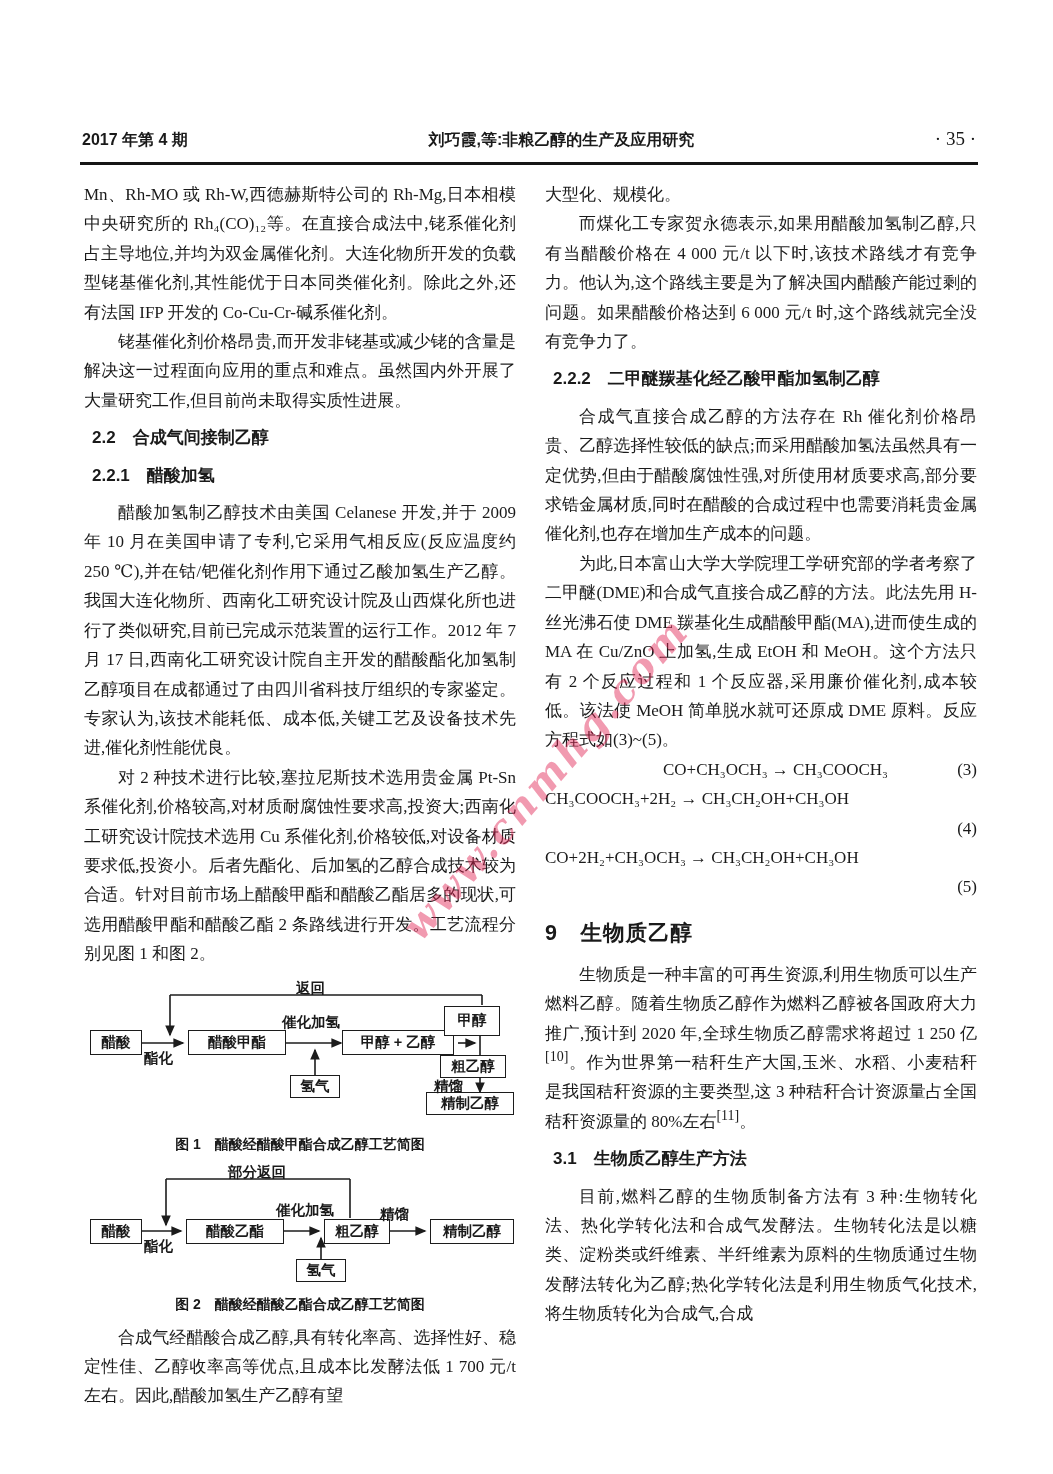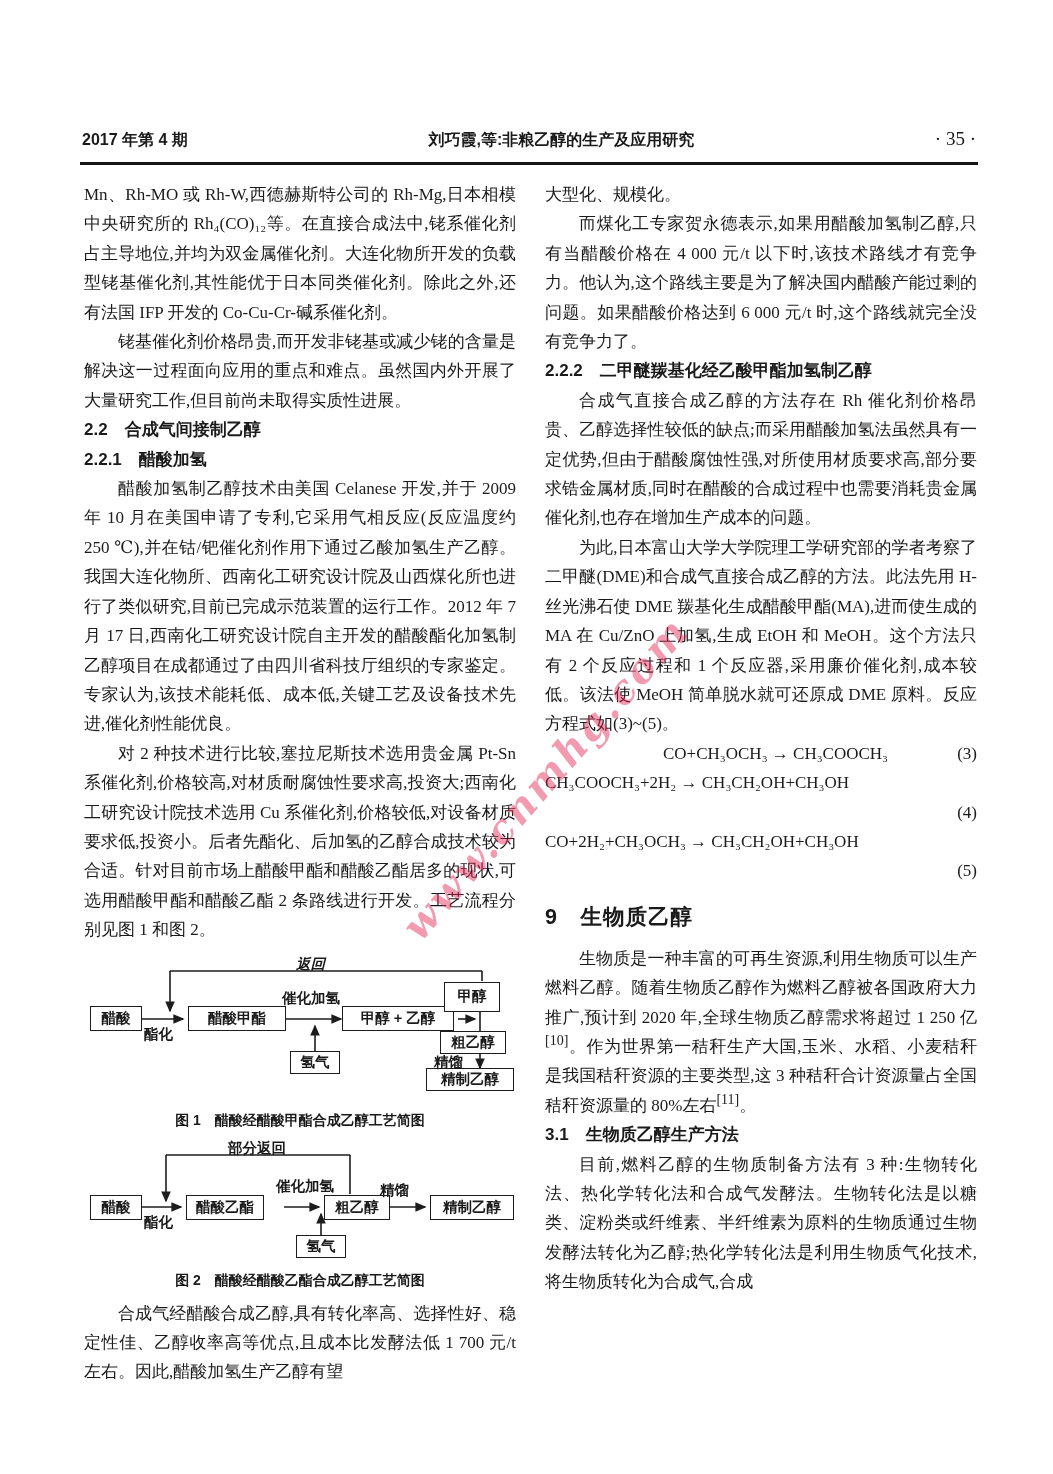--- a/index.html
+++ b/index.html
@@ -28,21 +28,21 @@
   .col{
     position:absolute;top:180px;width:432px;
     font-size:17px;line-height:29.4px;text-align:justify;
   }
   .col-left{left:84px;}
   .col-right{left:545px;}
   .col p{margin:0;}
   .indent{text-indent:2em;}
   .h-sub{
     font-family:"Liberation Sans","DejaVu Sans",sans-serif;
-    font-weight:700;font-size:17px;line-height:29.4px;margin:0;text-align:left;
+    font-weight:700;font-size:17px;line-height:29.4px;margin:8px;text-align:left;
   }
   .h-main{
     font-family:"Liberation Sans","DejaVu Sans",sans-serif;
     font-weight:700;font-size:21.5px;line-height:30px;
     margin:16px 0 12px 0;text-align:left;letter-spacing:1px;
   }
   .sup{font-size:14px;vertical-align:super;line-height:0;}
   
   .figure{position:relative;margin:10px 0 0 0;}
   .fig1{height:148px;}
@@ -110,21 +110,21 @@
           <path d="M396,99 V113" marker-end="url(#ar1)"></path>
         </g>
       </svg>
       <div class="fbox" style="left:6px;top:51px;width:52px;height:25px;">醋酸</div>
       <div class="fbox" style="left:104px;top:51px;width:98px;height:25px;">醋酸甲酯</div>
       <div class="fbox" style="left:258px;top:51px;width:112px;height:25px;">甲醇 + 乙醇</div>
       <div class="fbox" style="left:360px;top:27px;width:56px;height:30px;">甲醇</div>
       <div class="fbox" style="left:356px;top:76px;width:66px;height:23px;">粗乙醇</div>
       <div class="fbox" style="left:342px;top:113px;width:88px;height:23px;">精制乙醇</div>
       <div class="fbox" style="left:206px;top:96px;width:50px;height:23px;">氢气</div>
-      <div class="flabel" style="left:212px;top:2px;font-style:italic;">返回</div>
+      <div class="flabel" style="left:212px;top:2px;">返回</div>
       <div class="flabel" style="left:60px;top:72px;">酯化</div>
       <div class="flabel" style="left:198px;top:36px;">催化加氢</div>
       <div class="flabel" style="left:350px;top:100px;">精馏</div>
     </div>
     <div class="fig-caption">图 1　醋酸经醋酸甲酯合成乙醇工艺简图</div>
 
     <div class="figure fig2">
       <svg width="432" height="124" viewBox="0 0 432 124">
         <defs>
           <marker id="ar2" markerWidth="8" markerHeight="8" refX="6" refY="3" orient="auto">
@@ -135,21 +135,21 @@
           <path d="M82,16 H266"></path>
           <path d="M266,16 V55"></path>
           <path d="M82,16 V62" marker-end="url(#ar2)"></path>
           <path d="M58,68 H97" marker-end="url(#ar2)"></path>
           <path d="M200,68 H235" marker-end="url(#ar2)"></path>
           <path d="M306,68 H341" marker-end="url(#ar2)"></path>
           <path d="M237,96 V75" marker-end="url(#ar2)"></path>
         </g>
       </svg>
       <div class="fbox" style="left:6px;top:56px;width:52px;height:25px;">醋酸</div>
-      <div class="fbox" style="left:102px;top:56px;width:78px;height:25px;">醋酸乙酯</div>
+      <div class="fbox" style="left:102px;top:56px;width:98px;height:25px;">醋酸乙酯</div>
       <div class="fbox" style="left:240px;top:56px;width:66px;height:25px;">粗乙醇</div>
       <div class="fbox" style="left:346px;top:56px;width:84px;height:25px;">精制乙醇</div>
       <div class="fbox" style="left:212px;top:96px;width:50px;height:23px;">氢气</div>
       <div class="flabel" style="left:144px;top:2px;">部分返回</div>
       <div class="flabel" style="left:60px;top:76px;">酯化</div>
       <div class="flabel" style="left:192px;top:40px;">催化加氢</div>
       <div class="flabel" style="left:296px;top:44px;">精馏</div>
     </div>
     <div class="fig-caption">图 2　醋酸经醋酸乙酯合成乙醇工艺简图</div>
 

